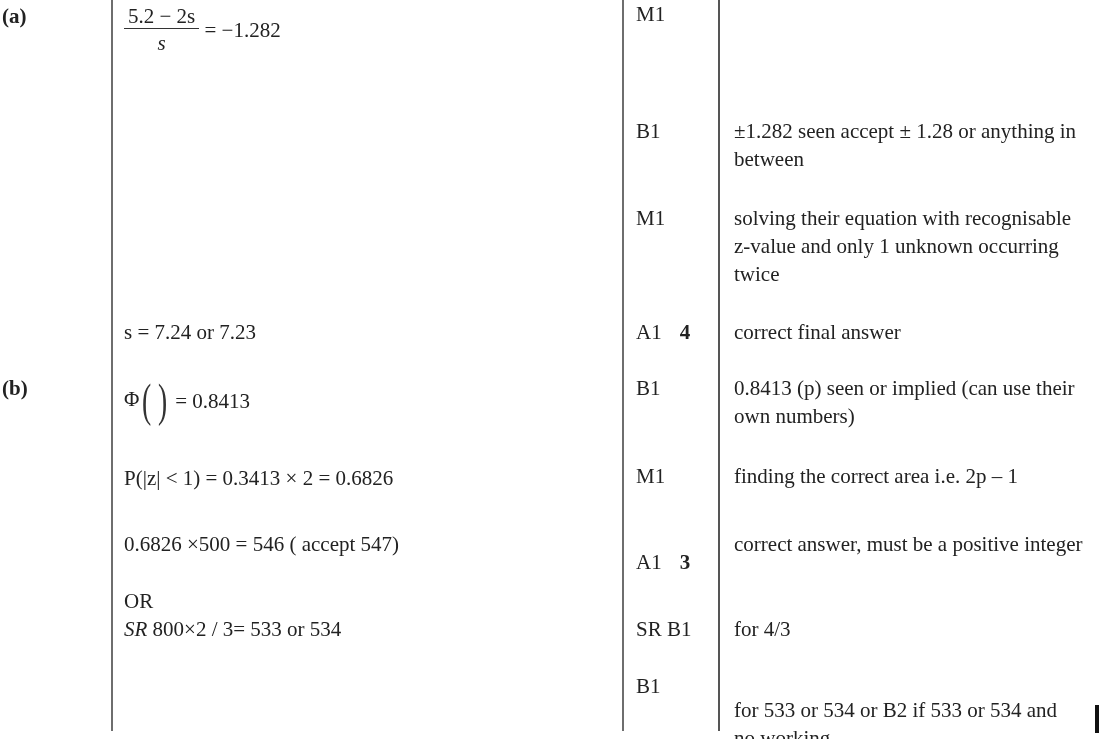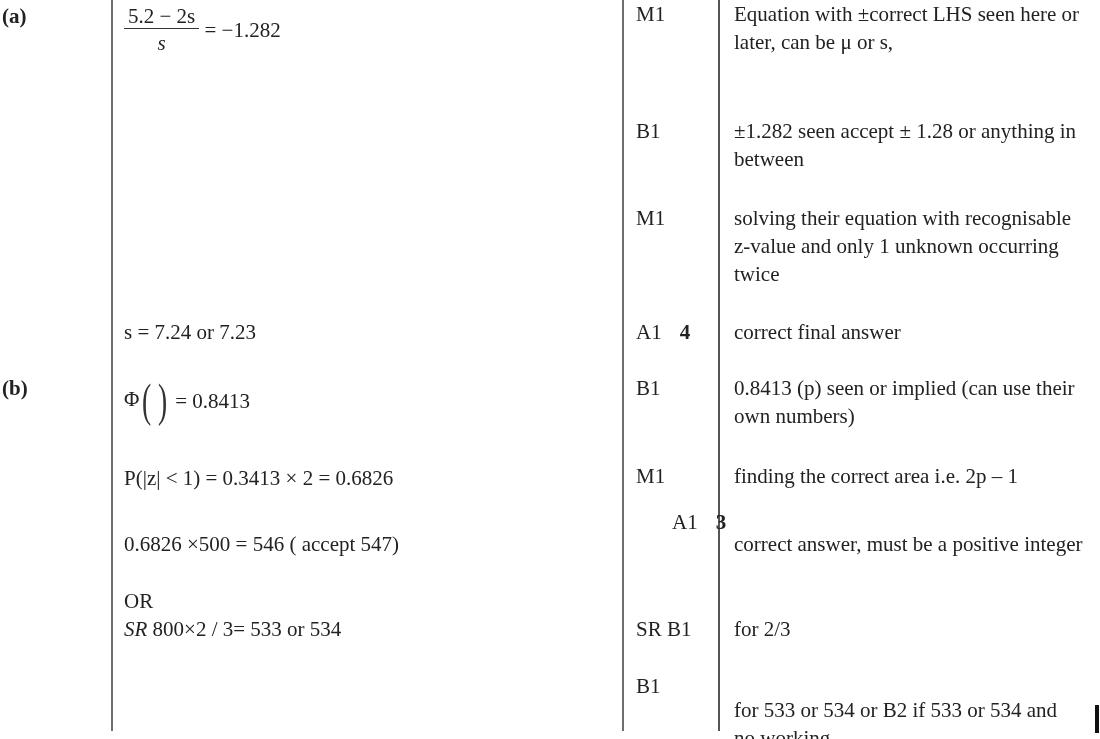--- a/index.html
+++ b/index.html
@@ -54,29 +54,28 @@
 <div class="abs" style="left:124px; top:615px;">
   <i>SR</i><span> 800×2 / 3= 533 or 534</span>
 </div>
 
 <div class="abs mark" style="top:0px;"><span>M1</span></div>
 <div class="abs mark" style="top:117px;"><span>B1</span></div>
 <div class="abs mark" style="top:204px;"><span>M1</span></div>
 <div class="abs mark" style="top:318px;"><span>A1</span><span class="tot">4</span></div>
 <div class="abs mark" style="top:374px;"><span>B1</span></div>
 <div class="abs mark" style="top:462px;"><span>M1</span></div>
-<div class="abs mark" style="top:508px;margin-left:36px;"><span>A1</span><span class="tot">3</span></div>
+<div class="abs mark" style="top:548px;"><span>A1</span><span class="tot">3</span></div>
 <div class="abs mark" style="top:615px;"><span>SR B1</span></div>
 <div class="abs mark" style="top:672px;"><span>B1</span></div>
 
 <div class="abs note" style="top:0px;">
-  <div>Equation with ±correct LHS seen here or later, can be μ or s,</div>
 </div>
 <div class="abs note" style="top:117px;">±1.282 seen accept ± 1.28 or anything in between</div>
 <div class="abs note" style="top:204px;">solving their equation with recognisable z-value and only 1 unknown occurring twice</div>
 <div class="abs note" style="top:318px;">correct final answer</div>
 <div class="abs note" style="top:374px;">0.8413 (p) seen or implied (can use their own numbers)</div>
 <div class="abs note" style="top:462px;">finding the correct area i.e. 2p – 1</div>
 <div class="abs note" style="top:530px;">correct answer, must be a positive integer</div>
-<div class="abs note" style="top:615px;">for 2/3</div>
+<div class="abs note" style="top:615px;">for 4/3</div>
 <div class="abs note" style="top:696px; width:340px;">for 533 or 534 or B2 if 533 or 534 and no working</div>
 
 <div class="cursor"></div>
 
 </body></html>

